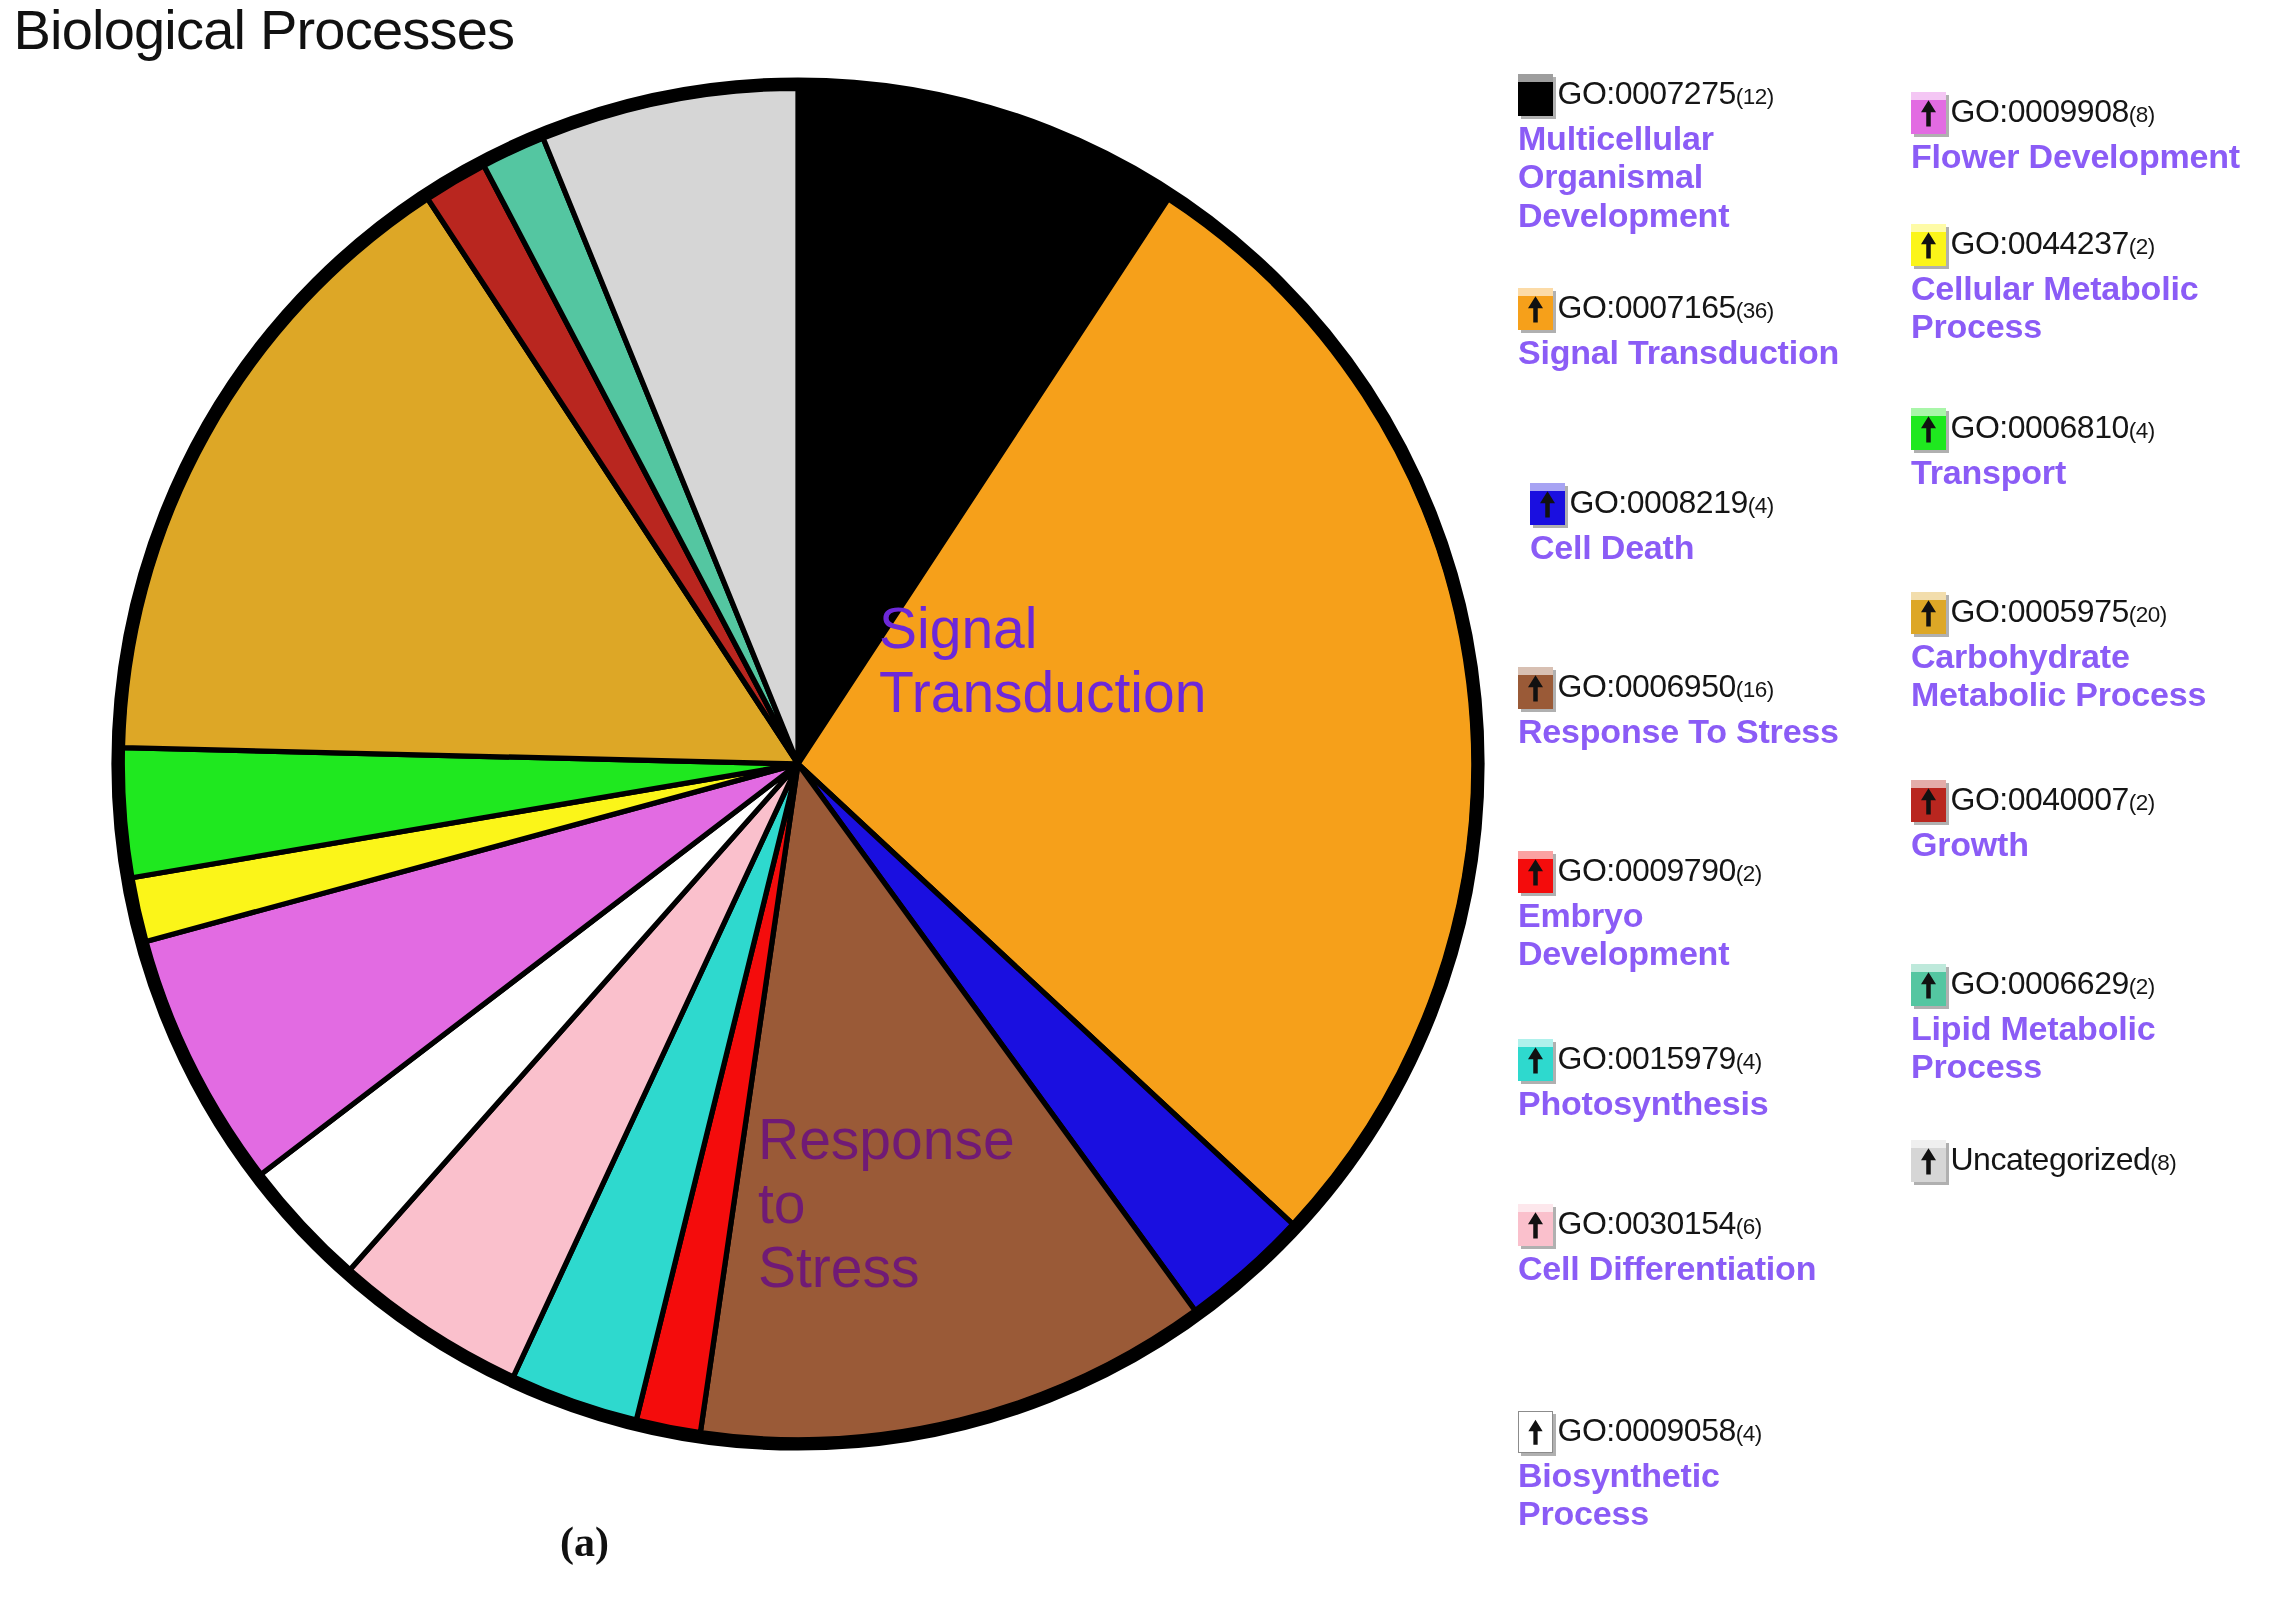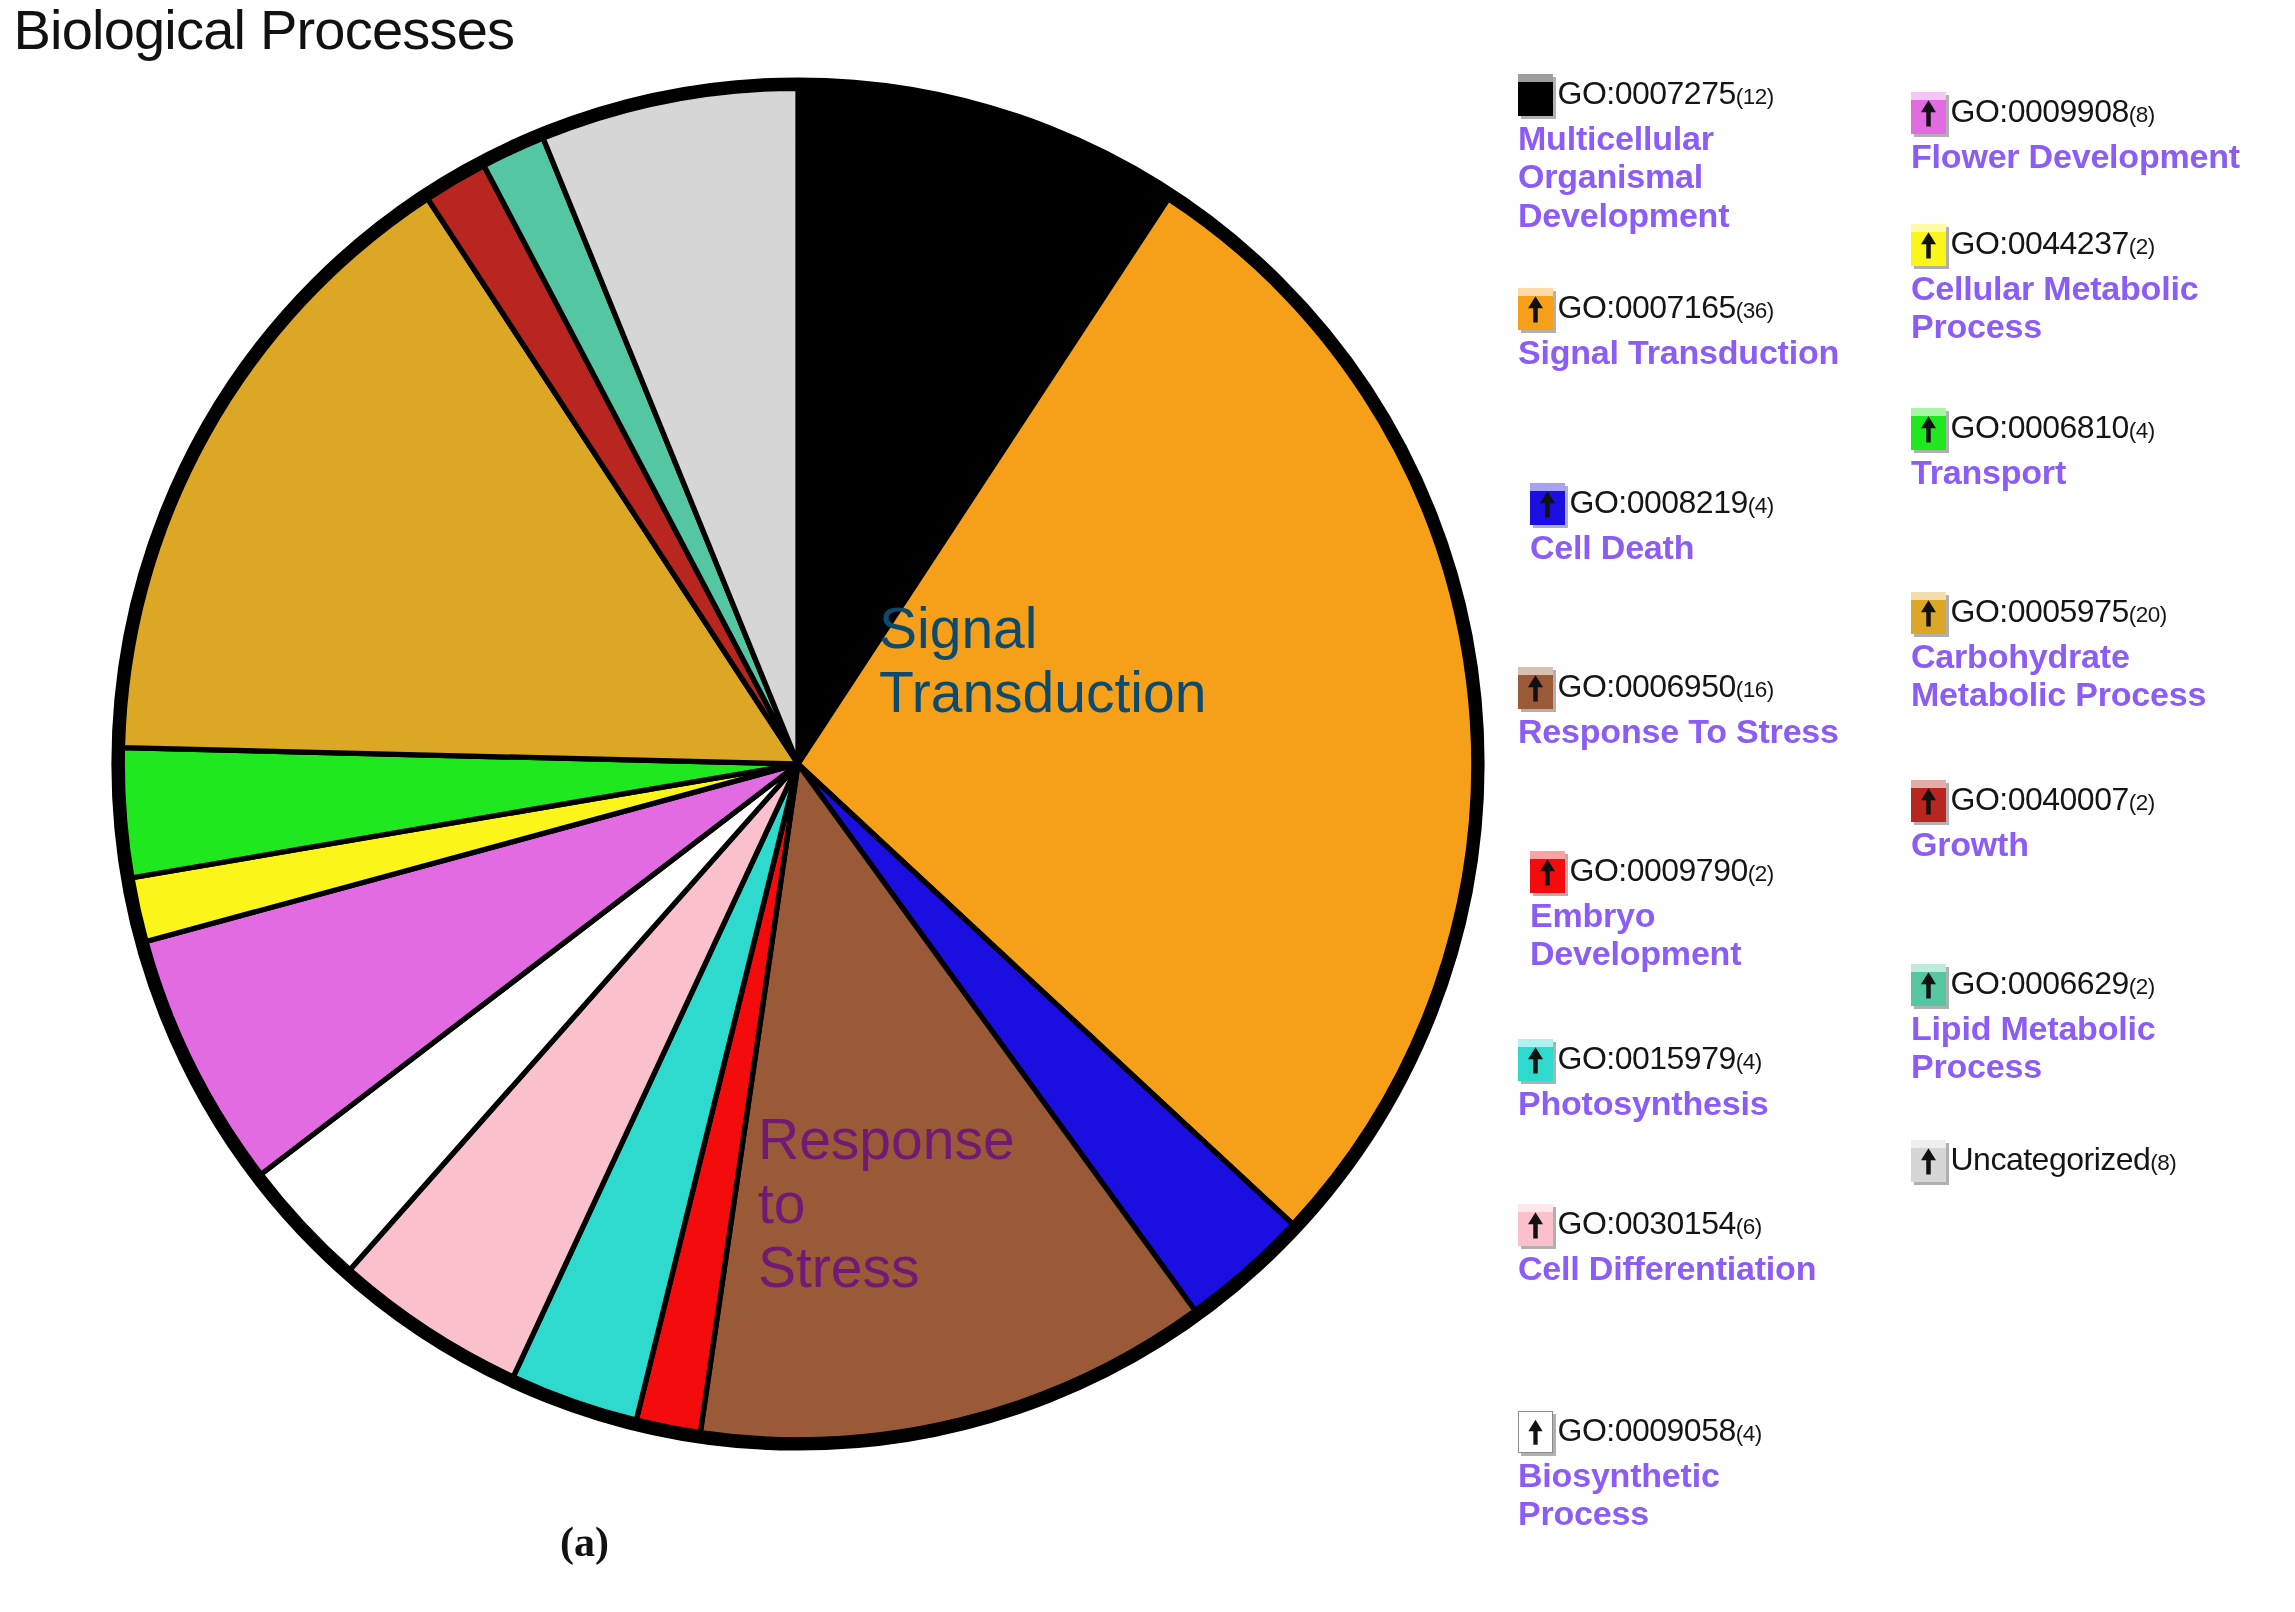--- a/index.html
+++ b/index.html
@@ -42,21 +42,21 @@
     position: absolute;
     font-weight: 400;
     line-height: 1.12;
     white-space: pre-line;
     pointer-events: none;
   }
   #label-signal-transduction {
     left: 879px;
     top: 597px;
     font-size: 57px;
-    color: #0c4a6e;
+    color: #6d28d9;
   }
   #label-response-to-stress {
     left: 758px;
     top: 1108px;
     font-size: 57px;
     color: #701a75;
   }
 
   
   #figure-caption {
@@ -206,21 +206,21 @@
           <span class="swatch" style="background: rgb(154, 90, 55);">
             <span class="sw-top"></span>
             <svg viewBox="0 0 46 56">
               <path d="M23 11 L33 27 L26 27 L26 46 L20 46 L20 27 L13 27 Z" fill="#111111"></path>
             </svg>
           </span>
           <span class="go-id"><span>GO:0006950</span><span class="cnt">(16)</span></span>
         </div>
         <div class="legend-term">Response To Stress</div>
       </div>
-      <div class="legend-item" style="top: 777px; margin-left: 12px;">
+      <div class="legend-item" style="top: 777px;">
         <div class="legend-head">
           <span class="swatch" style="background: rgb(244, 12, 12);">
             <span class="sw-top"></span>
             <svg viewBox="0 0 46 56">
               <path d="M23 11 L33 27 L26 27 L26 46 L20 46 L20 27 L13 27 Z" fill="#111111"></path>
             </svg>
           </span>
           <span class="go-id"><span>GO:0009790</span><span class="cnt">(2)</span></span>
         </div>
         <div class="legend-term">Embryo

